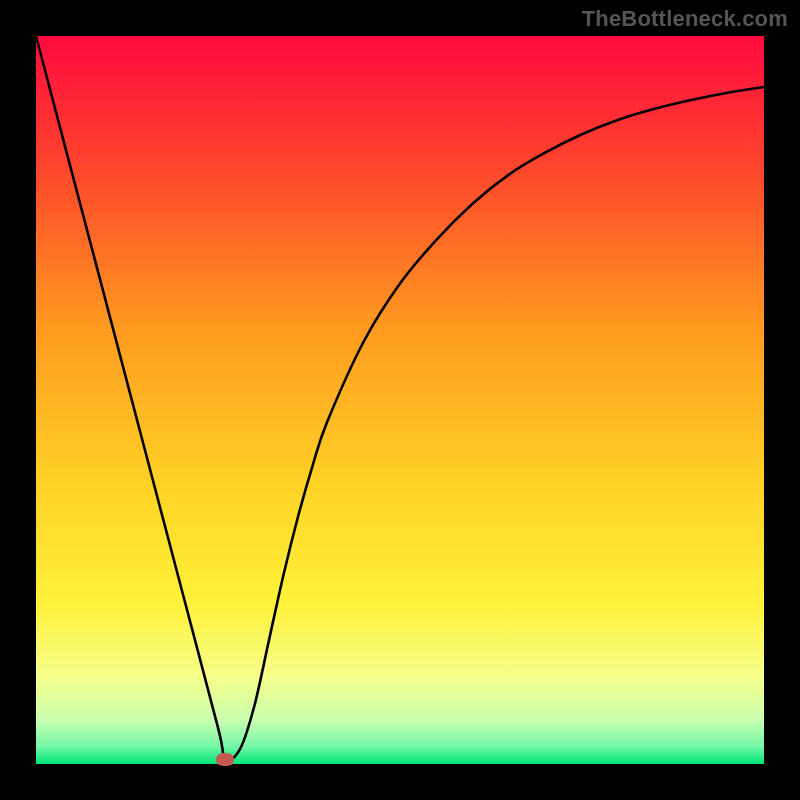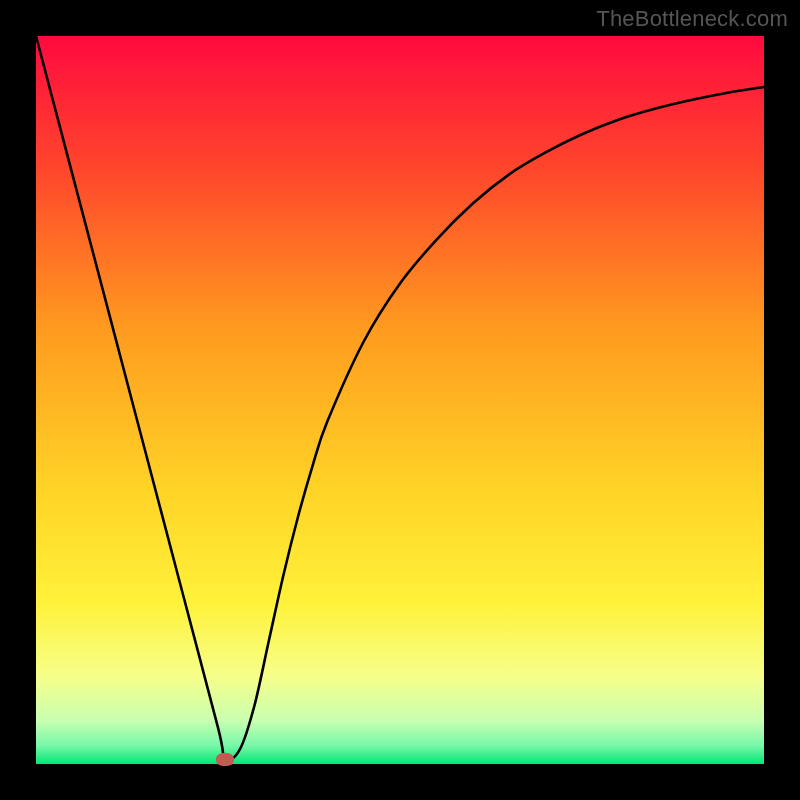--- a/index.html
+++ b/index.html
@@ -32,21 +32,21 @@
     top: 0;
     width: 100%;
     height: 100%;
   }
   .watermark {
     position: absolute;
     top: 6px;
     right: 12px;
     color: #555;
     font-size: 22px;
-    font-weight: 400;
+    font-weight: 700;
     letter-spacing: 0.2px;
     z-index: 5;
   }
   svg.curve {
     position: absolute;
     left: 0;
     top: 0;
     width: 100%;
     height: 100%;
     z-index: 3;

